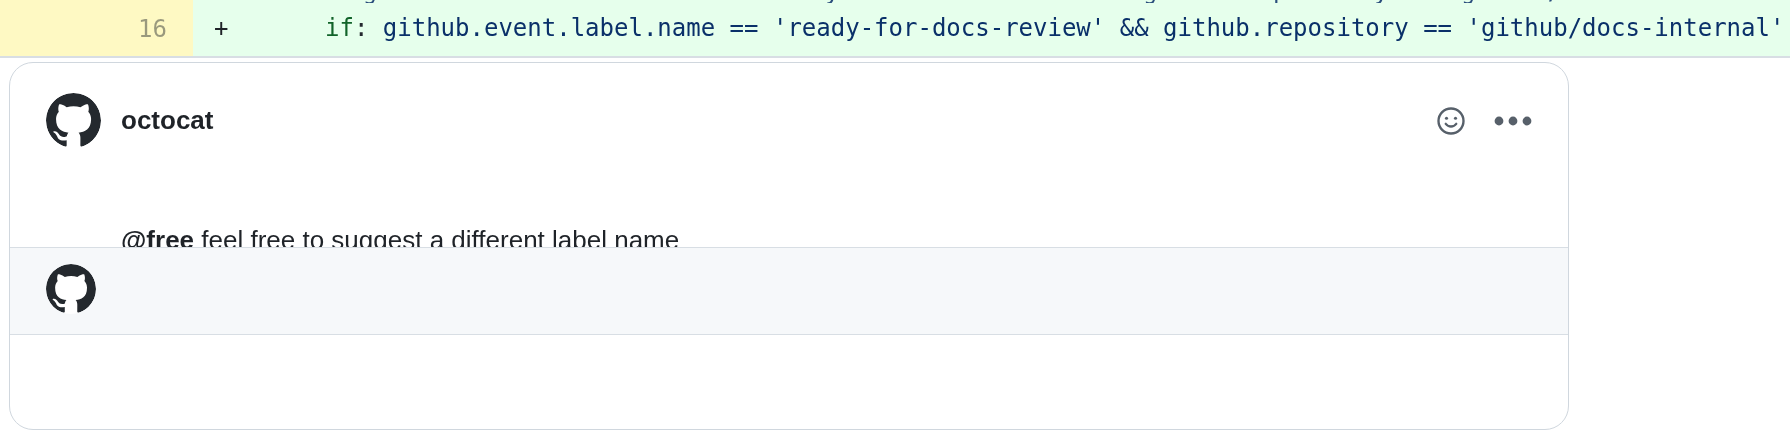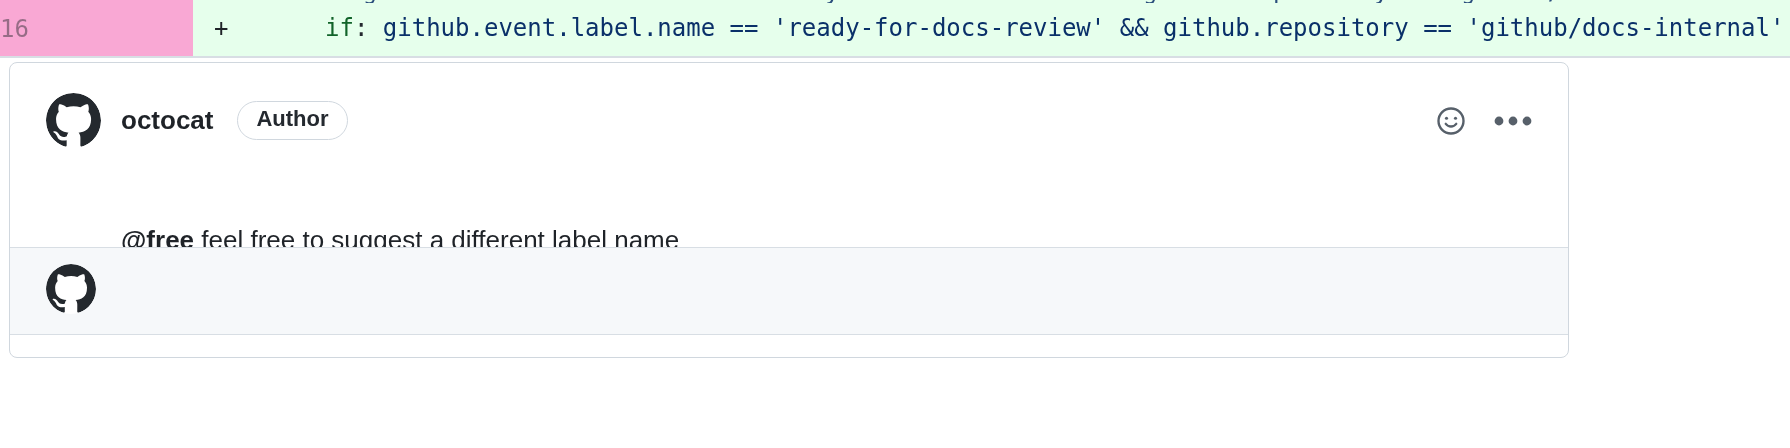--- a/index.html
+++ b/index.html
@@ -16,24 +16,25 @@
   .diff-strip {
     position: absolute; left: 0; top: 0;
     width: 1790px; height: 58px;
     background: #e6ffec;
     border-bottom: 2px solid #d8dee4;
     overflow: hidden;
   }
   .diff-gutter {
     position: absolute; left: 0; top: 0;
     width: 193px; height: 58px;
-    background: #f9a8d4;
+    background: #fef9c3;
     font-family: "DejaVu Sans Mono", "Liberation Mono", monospace;
     font-size: 24px;
     color: rgba(31, 35, 40, 0.45);
+    text-align: right;
     line-height: 58px;
     padding-right: 26px;
   }
   .diff-clip-prev {
     position: absolute; left: 305px; top: 0;
     height: 3px; width: 1460px;
     overflow: hidden;
     opacity: 0.85;
   }
   .diff-clip-prev span {
@@ -56,24 +57,24 @@
     font-size: 24px; line-height: 56px;
     white-space: pre;
   }
   .tok-key { color: #116329; margin-left: 20px; }
   .tok-punct { color: #24292f; }
   .tok-expr { color: #0a3069; }
 
   
   .card {
     position: absolute; left: 9px; top: 62px;
-    width: 1560px; height: 296px;
+    width: 1560px; height: 368px;
     background: #ffffff;
     border: 1px solid #d0d7de;
-    border-radius: 8px;
+    border-radius: 24px;
     overflow: hidden;
   }
 
   
   .avatar {
     border-radius: 50%;
     overflow: hidden;
     background: #ffffff;
     display: block;
   }
@@ -169,21 +170,20 @@
 <div class="card">
 
   <span class="avatar avatar-main">
     <svg viewBox="0 0 16 16">
       <path fill="#24292e" d="M8 0C3.58 0 0 3.58 0 8c0 3.54 2.29 6.53 5.47 7.59.4.07.55-.17.55-.38 0-.19-.01-.82-.01-1.49-2.01.37-2.53-.49-2.69-.94-.09-.23-.48-.94-.82-1.13-.28-.15-.68-.52-.01-.53.63-.01 1.08.58 1.23.82.72 1.21 1.87.87 2.33.66.07-.52.28-.87.51-1.07-1.78-.2-3.64-.89-3.64-3.95 0-.87.31-1.59.82-2.15-.08-.2-.36-1.02.08-2.12 0 0 .67-.21 2.2.82.64-.18 1.32-.27 2-.27s1.36.09 2 .27c1.53-1.04 2.2-.82 2.2-.82.44 1.1.16 1.92.08 2.12.51.56.82 1.27.82 2.15 0 3.07-1.87 3.75-3.65 3.95.29.25.54.73.54 1.48 0 1.07-.01 1.93-.01 2.2 0 .21.15.46.55.38A8.013 8.013 0 0 0 16 8c0-4.42-3.58-8-8-8z"></path>
     </svg>
   </span>
 
   <div class="header-line">
     <span class="author-name">octocat</span>
-    <span class="author-badge">Author</span>
   </div>
 
   <div class="header-actions">
     <button class="icon-btn">
       <svg width="30" height="30" viewBox="0 0 24 24" fill="none" stroke="#57606a" stroke-width="1.9">
         <circle cx="12" cy="12" r="10"></circle>
         <circle cx="8.4" cy="9.8" r="1.25" fill="#57606a" stroke="none"></circle>
         <circle cx="15.6" cy="9.8" r="1.25" fill="#57606a" stroke="none"></circle>
         <path d="M7.8 14.3c1.05 1.35 2.5 2.1 4.2 2.1s3.15-.75 4.2-2.1" stroke-linecap="round" fill="none"></path>
       </svg>

